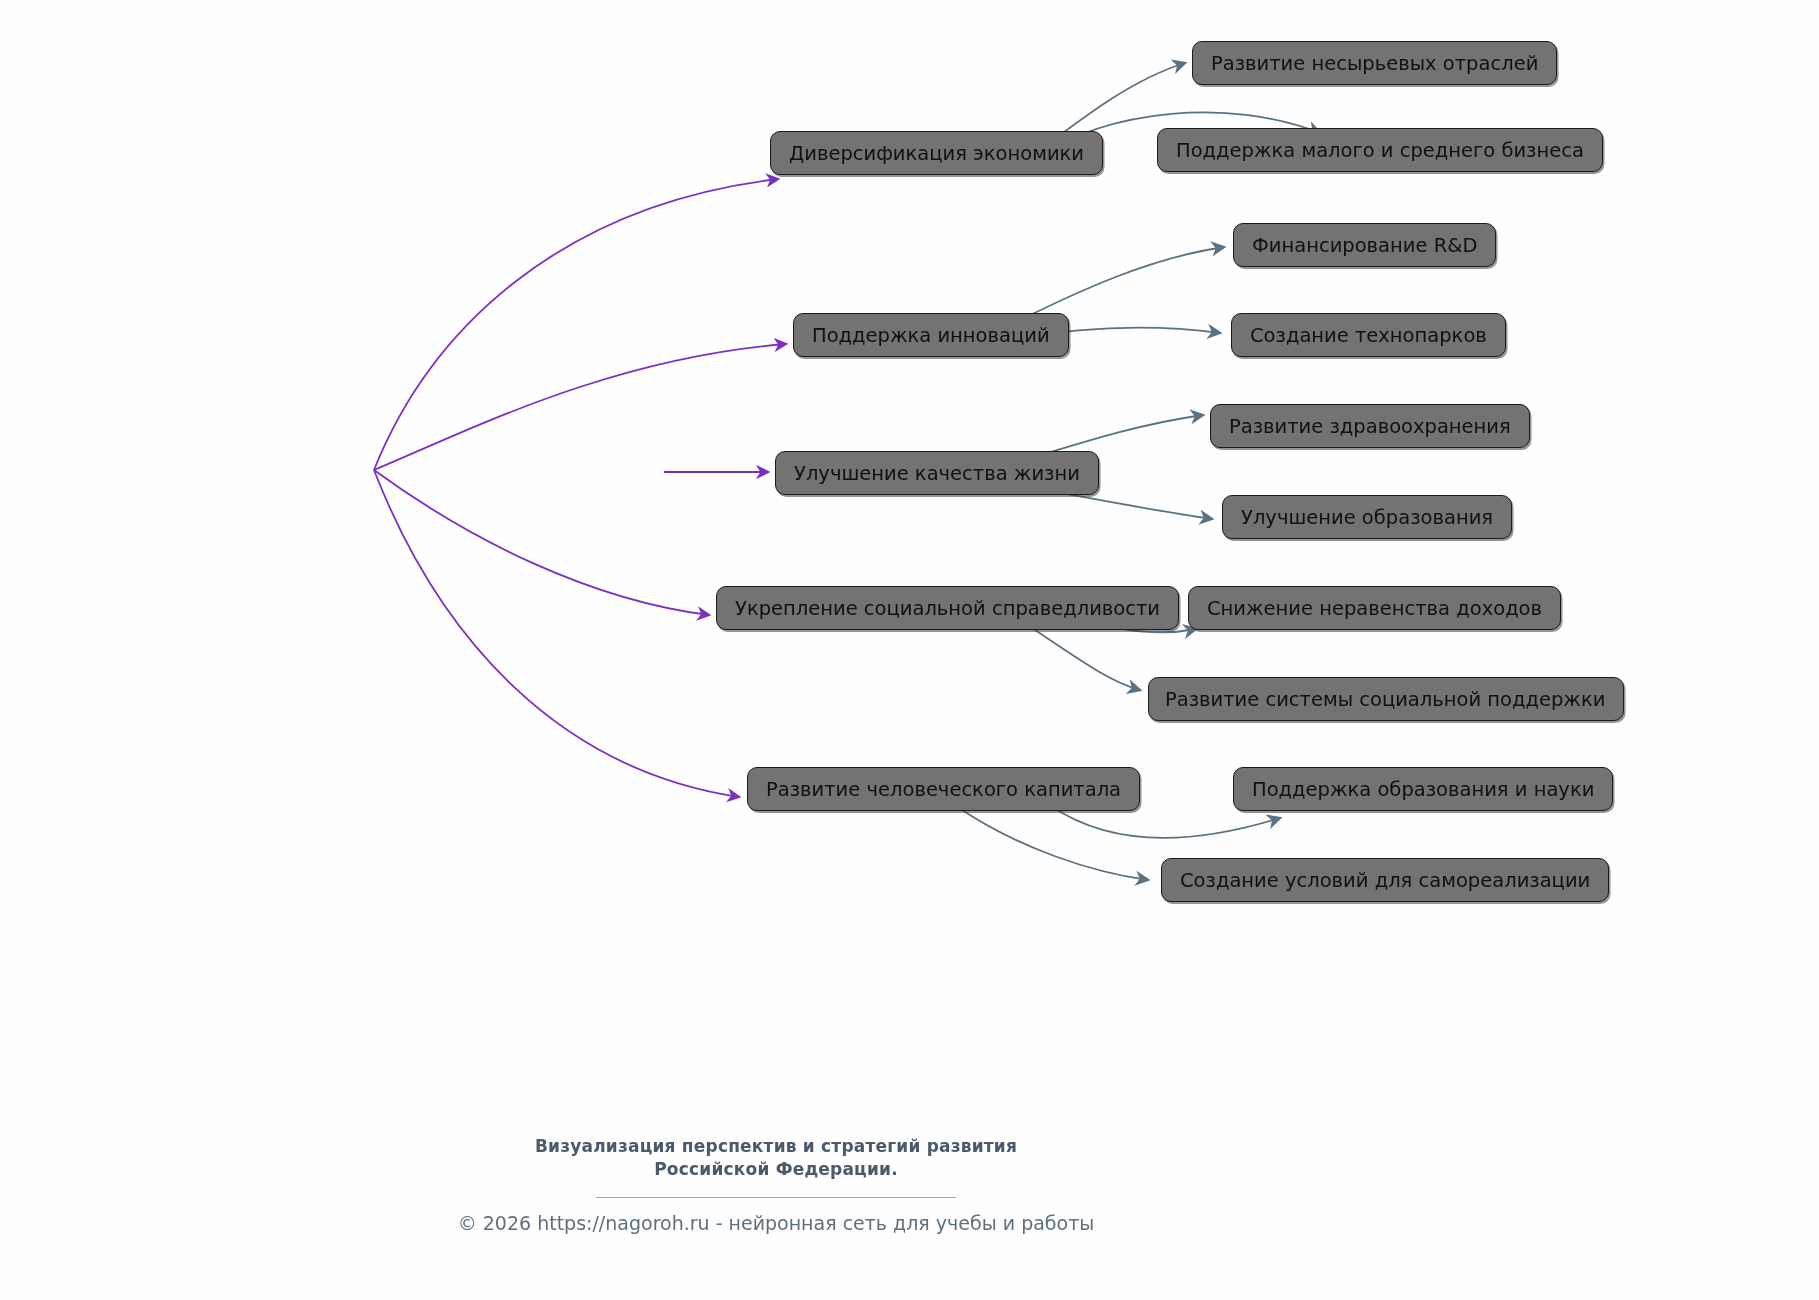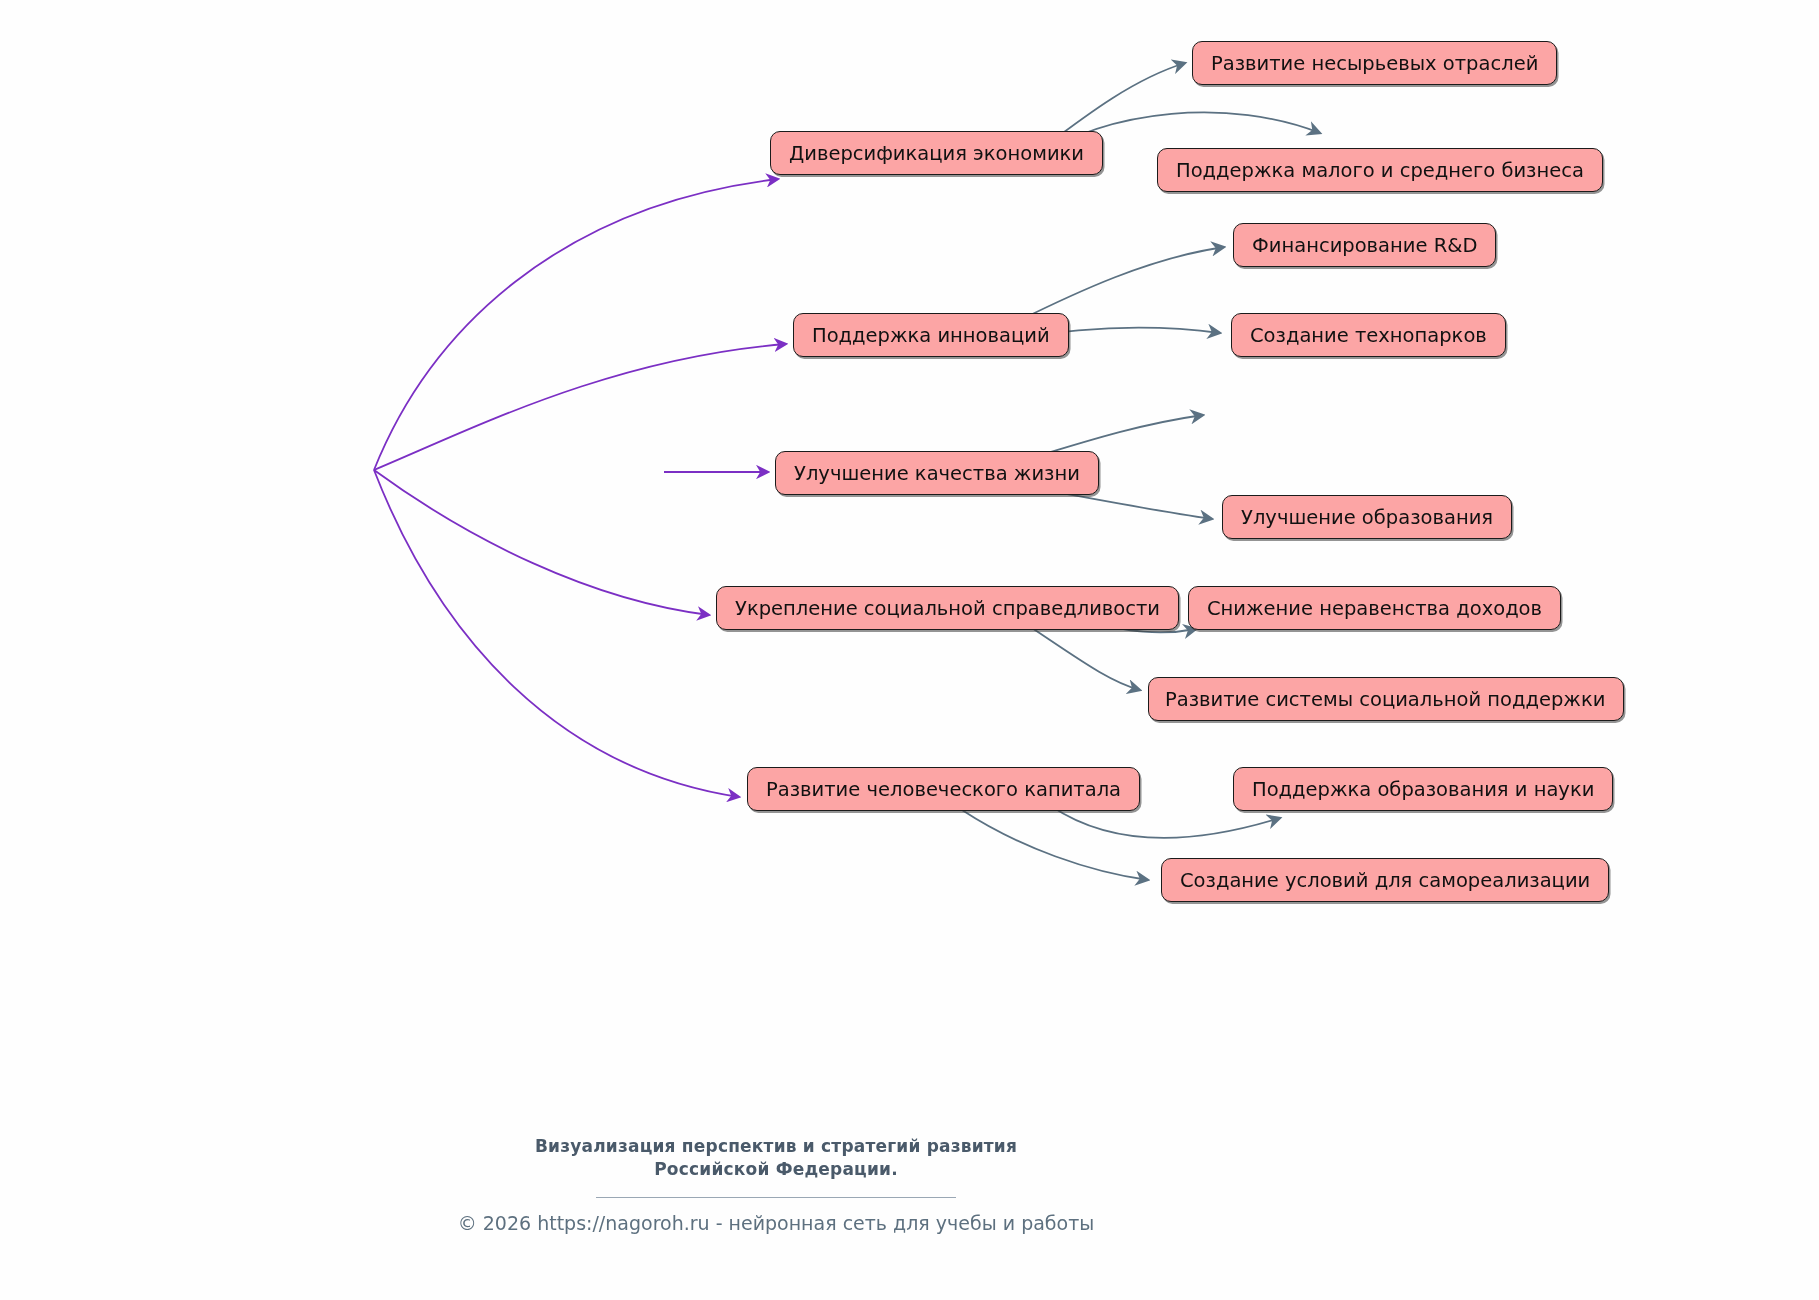--- a/index.html
+++ b/index.html
@@ -26,21 +26,21 @@
     pointer-events: none;
   }
 
   
   .node {
     position: absolute;
     box-sizing: border-box;
     display: flex;
     align-items: center;
     justify-content: center;
-    background: #fca5a5;
+    background: #737373;
     border: 1.6px solid #1b1b1b;
     border-radius: 10px;
     color: #111111;
     white-space: nowrap;
     box-shadow: 1.5px 2px 0 rgba(60,60,60,0.55);
   }
   .node.lvl1 {
     font-size: 19.5px;
     height: 44px;
     padding: 0 18px;
@@ -166,26 +166,27 @@
   <div class="node lvl1" style="left:793px; top:313px;">Поддержка инноваций</div>
 
   <div class="node lvl1" style="left:775px; top:451px;">Улучшение качества жизни</div>
 
   <div class="node lvl1" style="left:716px; top:586px;">Укрепление социальной справедливости</div>
 
   <div class="node lvl1" style="left:747px; top:767px;">Развитие человеческого капитала</div>
 
   <div class="node lvl2" style="left:1192px; top:41px;">Развитие несырьевых отраслей</div>
 
-  <div class="node lvl2" style="left:1157px; top:148px;">Поддержка малого и среднего бизнеса</div>
+  <div class="node lvl2" style="left:1157px; top:128px;">Поддержка малого и среднего бизнеса</div>
 
   <div class="node lvl2" style="left:1233px; top:223px;">Финансирование R&amp;D</div>
 
   <div class="node lvl2" style="left:1231px; top:313px;">Создание технопарков</div>
 
+  <div class="node lvl2" style="left:1210px; top:404px;">Развитие здравоохранения</div>
 
   <div class="node lvl2" style="left:1222px; top:495px;">Улучшение образования</div>
 
   <div class="node lvl2" style="left:1188px; top:586px;">Снижение неравенства доходов</div>
 
   <div class="node lvl2" style="left:1148px; top:677px;padding-left:16px;">Развитие системы социальной поддержки</div>
 
   <div class="node lvl2" style="left:1233px; top:767px;">Поддержка образования и науки</div>
 
   <div class="node lvl2" style="left:1161px; top:858px;">Создание условий для самореализации</div>

